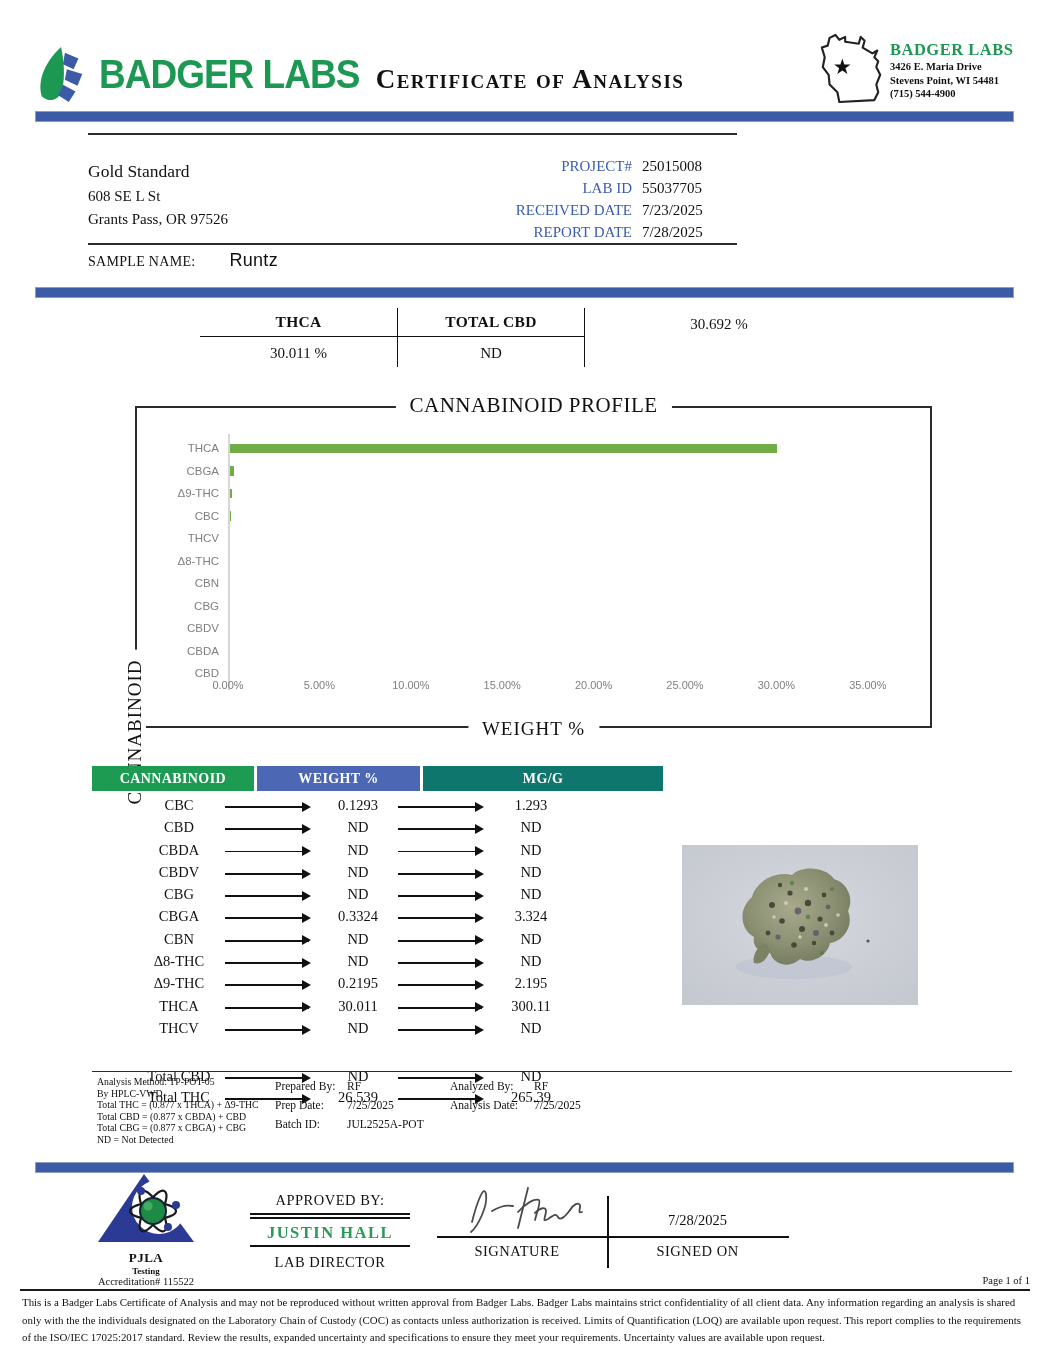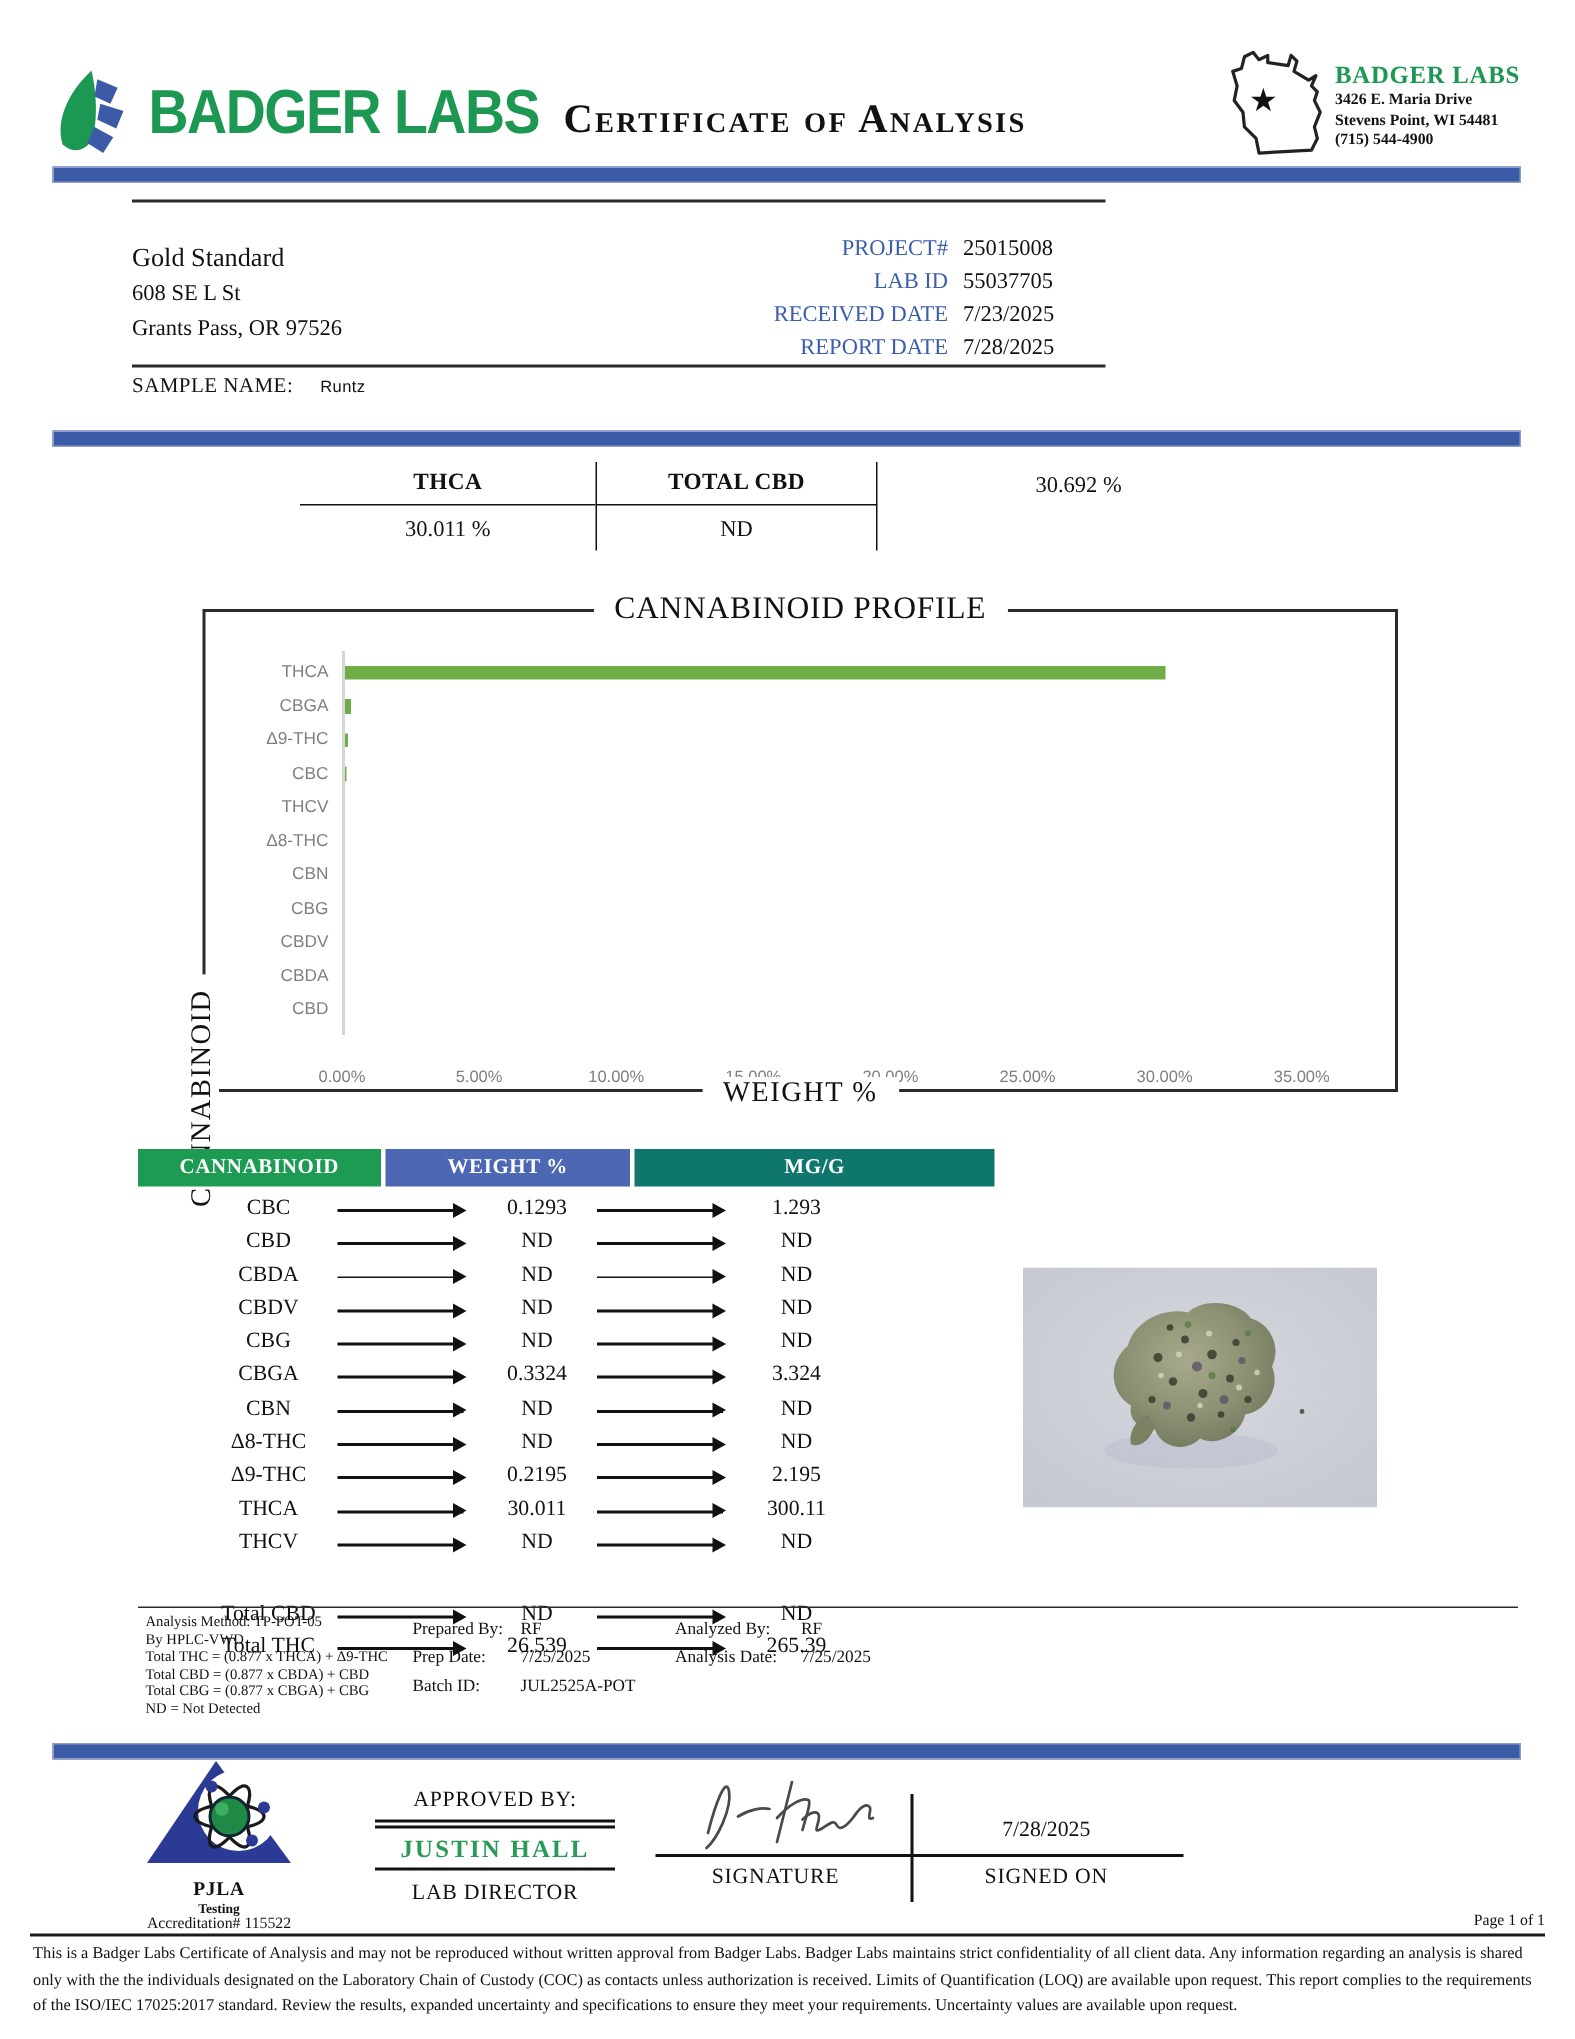--- a/index.html
+++ b/index.html
@@ -27,21 +27,21 @@
   .rp-rule{border-bottom:2px solid #2b2b2b;margin-top:3px;}
   .client{position:absolute;left:0;top:26px;}
   .client-name{font-weight:normal;font-size:17.5px;margin-top:5px;}
   .client-line{font-size:15px;margin-top:6px;}
   .meta{position:absolute;right:0;top:28px;width:360px;}
   .meta-row{display:flex;justify-content:flex-end;margin-bottom:5px;font-size:15px;}
   .meta-label{color:#3a5dad;text-align:right;}
   .meta-value{width:95px;text-align:left;margin-left:10px;}
   .thick-rule{position:absolute;left:0;top:113px;width:649px;border-bottom:2.2px solid #2b2b2b;}
   .sample-row{position:absolute;left:0;top:120px;font-size:14px;letter-spacing:.3px;}
-  .sample-name{font-family:"Liberation Sans",sans-serif;font-size:11px;margin-left:18px;}
+  .sample-name{font-family:"Liberation Sans",sans-serif;font-size:18px;margin-left:34px;}
 
   
   .summary{position:absolute;left:200px;top:308px;width:653px;display:flex;}
   .sumcell{box-sizing:border-box;}
   .sumcell:nth-child(1){width:197px;}
   .sumcell:nth-child(2){width:188px;border-left:1.6px solid #111;border-right:1.6px solid #111;}
   .sumcell:nth-child(3){width:268px;}
   .sumhead{height:28px;line-height:28px;text-align:center;font-weight:bold;font-size:15.5px;
            border-bottom:1.8px solid #111;letter-spacing:.3px;}
   .sumval{height:30px;line-height:32px;text-align:center;font-size:15px;}
@@ -56,21 +56,21 @@
   .chart-ylabel{position:absolute;left:-13px;top:50%;transform:translateY(-50%);
                 background:#fff;padding:10px 0;font-size:19px;letter-spacing:1px;
                 writing-mode:vertical-rl;rotate:180deg;}
   .chart-rows{position:absolute;left:0;top:29px;right:0;}
   .crow{display:flex;height:22.5px;align-items:center;}
   .clabel{width:91px;box-sizing:border-box;text-align:right;padding-right:9px;
           font-family:"Liberation Sans",sans-serif;font-size:11.5px;color:#7f7f7f;}
   .cbararea{flex:1;position:relative;height:100%;}
   .cbar{position:absolute;left:0;top:6.5px;height:9.5px;border-radius:.5px;}
   .axis-line{position:absolute;left:91px;top:26px;height:256px;width:2px;background:#d6d6d6;}
-  .chart-ticks{position:absolute;left:0;top:304px;right:0;height:16px;}
+  .chart-ticks{position:absolute;left:0;top:271px;right:0;height:16px;}
   .tick{position:absolute;transform:translateX(-50%);font-family:"Liberation Sans",sans-serif;
         font-size:11px;color:#7f7f7f;white-space:nowrap;}
 
   
   .rtable{position:absolute;left:92px;top:766px;width:571px;}
   .thead{display:flex;gap:3px;height:25px;}
   .thcell{color:#fff;font-weight:bold;font-size:14px;text-align:center;line-height:25px;letter-spacing:.4px;}
   .thcell.c0{width:174px;background:#1e9b53;}
   .thcell.c1{width:176px;background:#4c68b4;}
   .thcell.c2{width:258px;background:#0f766e;}

